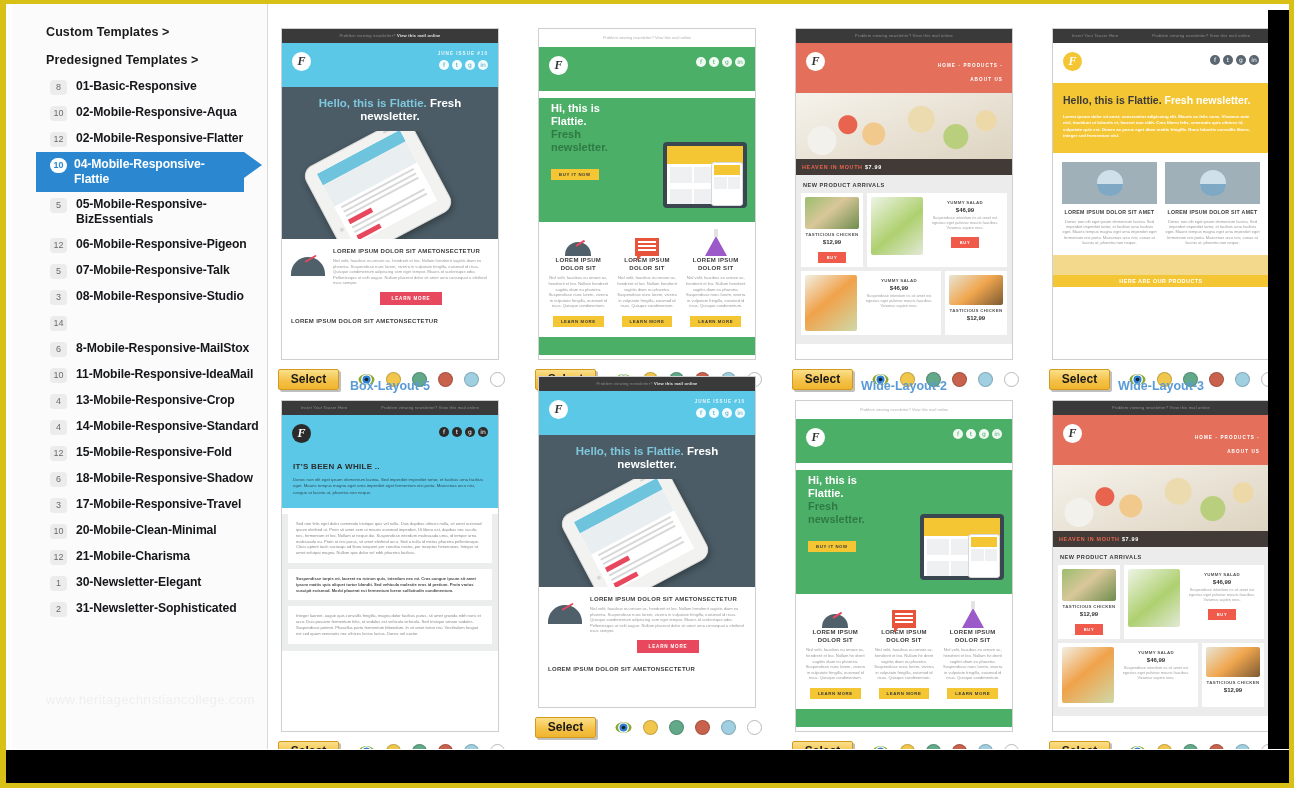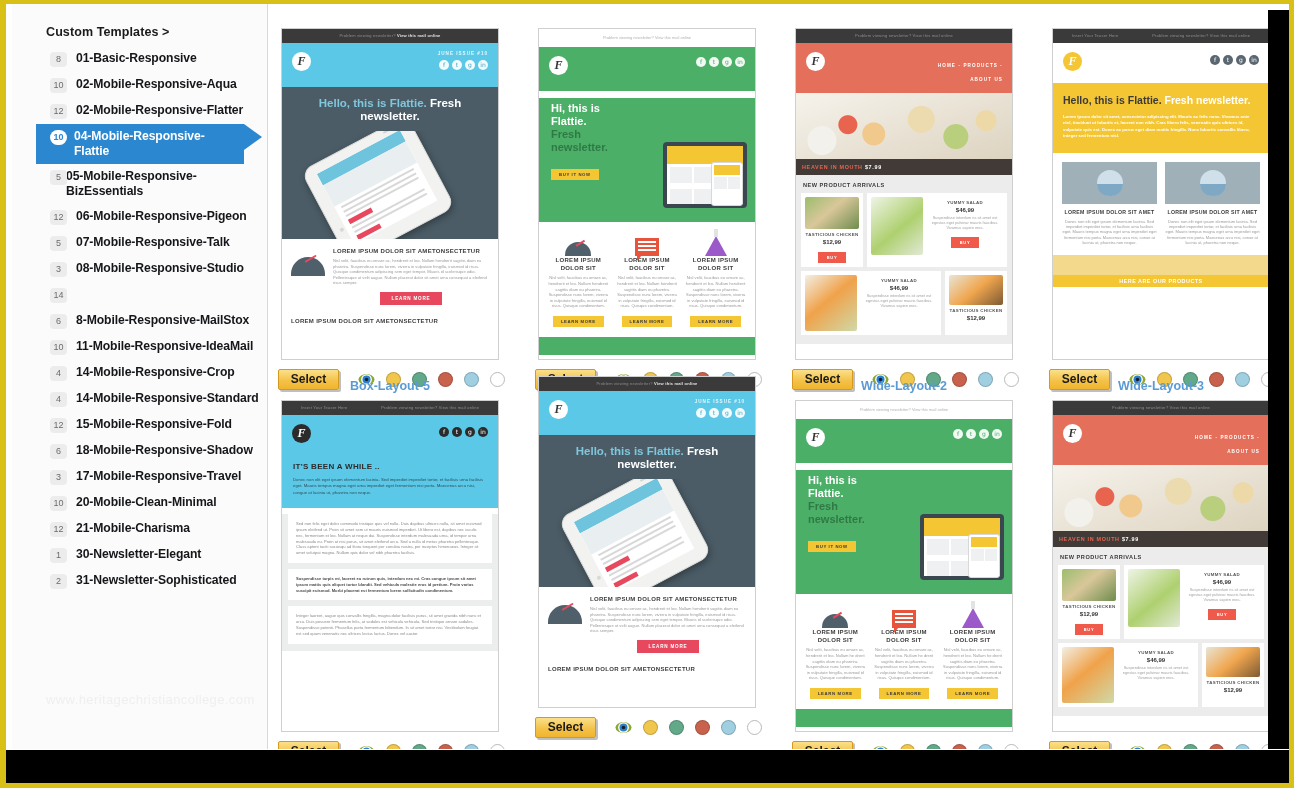--- a/index.html
+++ b/index.html
@@ -85,21 +85,21 @@
     padding: 0 2px;
   }
   .side-row .lbl {
     margin-left: 30px;
     font-size: 12.2px;
     font-weight: bold;
     color: #15161a;
     line-height: 15px;
     letter-spacing: -0.1px;
   }
-  .side-row.wrap .lbl { margin-left: 20px; width: 200px; }
+  .side-row.wrap .lbl { margin-left: 30px; width: 200px; }
   .side-row.selected {
     background: #2a87d0;
     margin-left: 24px;
     padding-left: 10px;
     width: 208px;
   }
   .side-row.selected .cnt {
     left: 14px;
     background: #fff;
     color: #2a87d0;
@@ -449,20 +449,21 @@
   .boxpad { background:#eceded; padding-bottom: 7px; }
 </style>
 </head>
 <body>
 
 <div id="frame">
 <div id="inner">
 
   <div id="sidebar">
     <div class="side-head">Custom Templates &gt;</div>
+    <div class="side-head">Predesigned Templates &gt;</div>
 
     <div class="side-row">
       <span class="cnt">8</span>
       <span class="lbl">01-Basic-Responsive</span>
     </div>
     <div class="side-row">
       <span class="cnt">10</span>
       <span class="lbl">02-Mobile-Responsive-Aqua</span>
     </div>
     <div class="side-row">
@@ -495,21 +496,21 @@
     <div class="side-row">
       <span class="cnt">6</span>
       <span class="lbl">8-Mobile-Responsive-MailStox</span>
     </div>
     <div class="side-row">
       <span class="cnt">10</span>
       <span class="lbl">11-Mobile-Responsive-IdeaMail</span>
     </div>
     <div class="side-row">
       <span class="cnt">4</span>
-      <span class="lbl">14-Mobile-Responsive-Crop</span>
+      <span class="lbl">13-Mobile-Responsive-Crop</span>
     </div>
     <div class="side-row">
       <span class="cnt">4</span>
       <span class="lbl">14-Mobile-Responsive-Standard</span>
     </div>
     <div class="side-row">
       <span class="cnt">12</span>
       <span class="lbl">15-Mobile-Responsive-Fold</span>
     </div>
     <div class="side-row">

